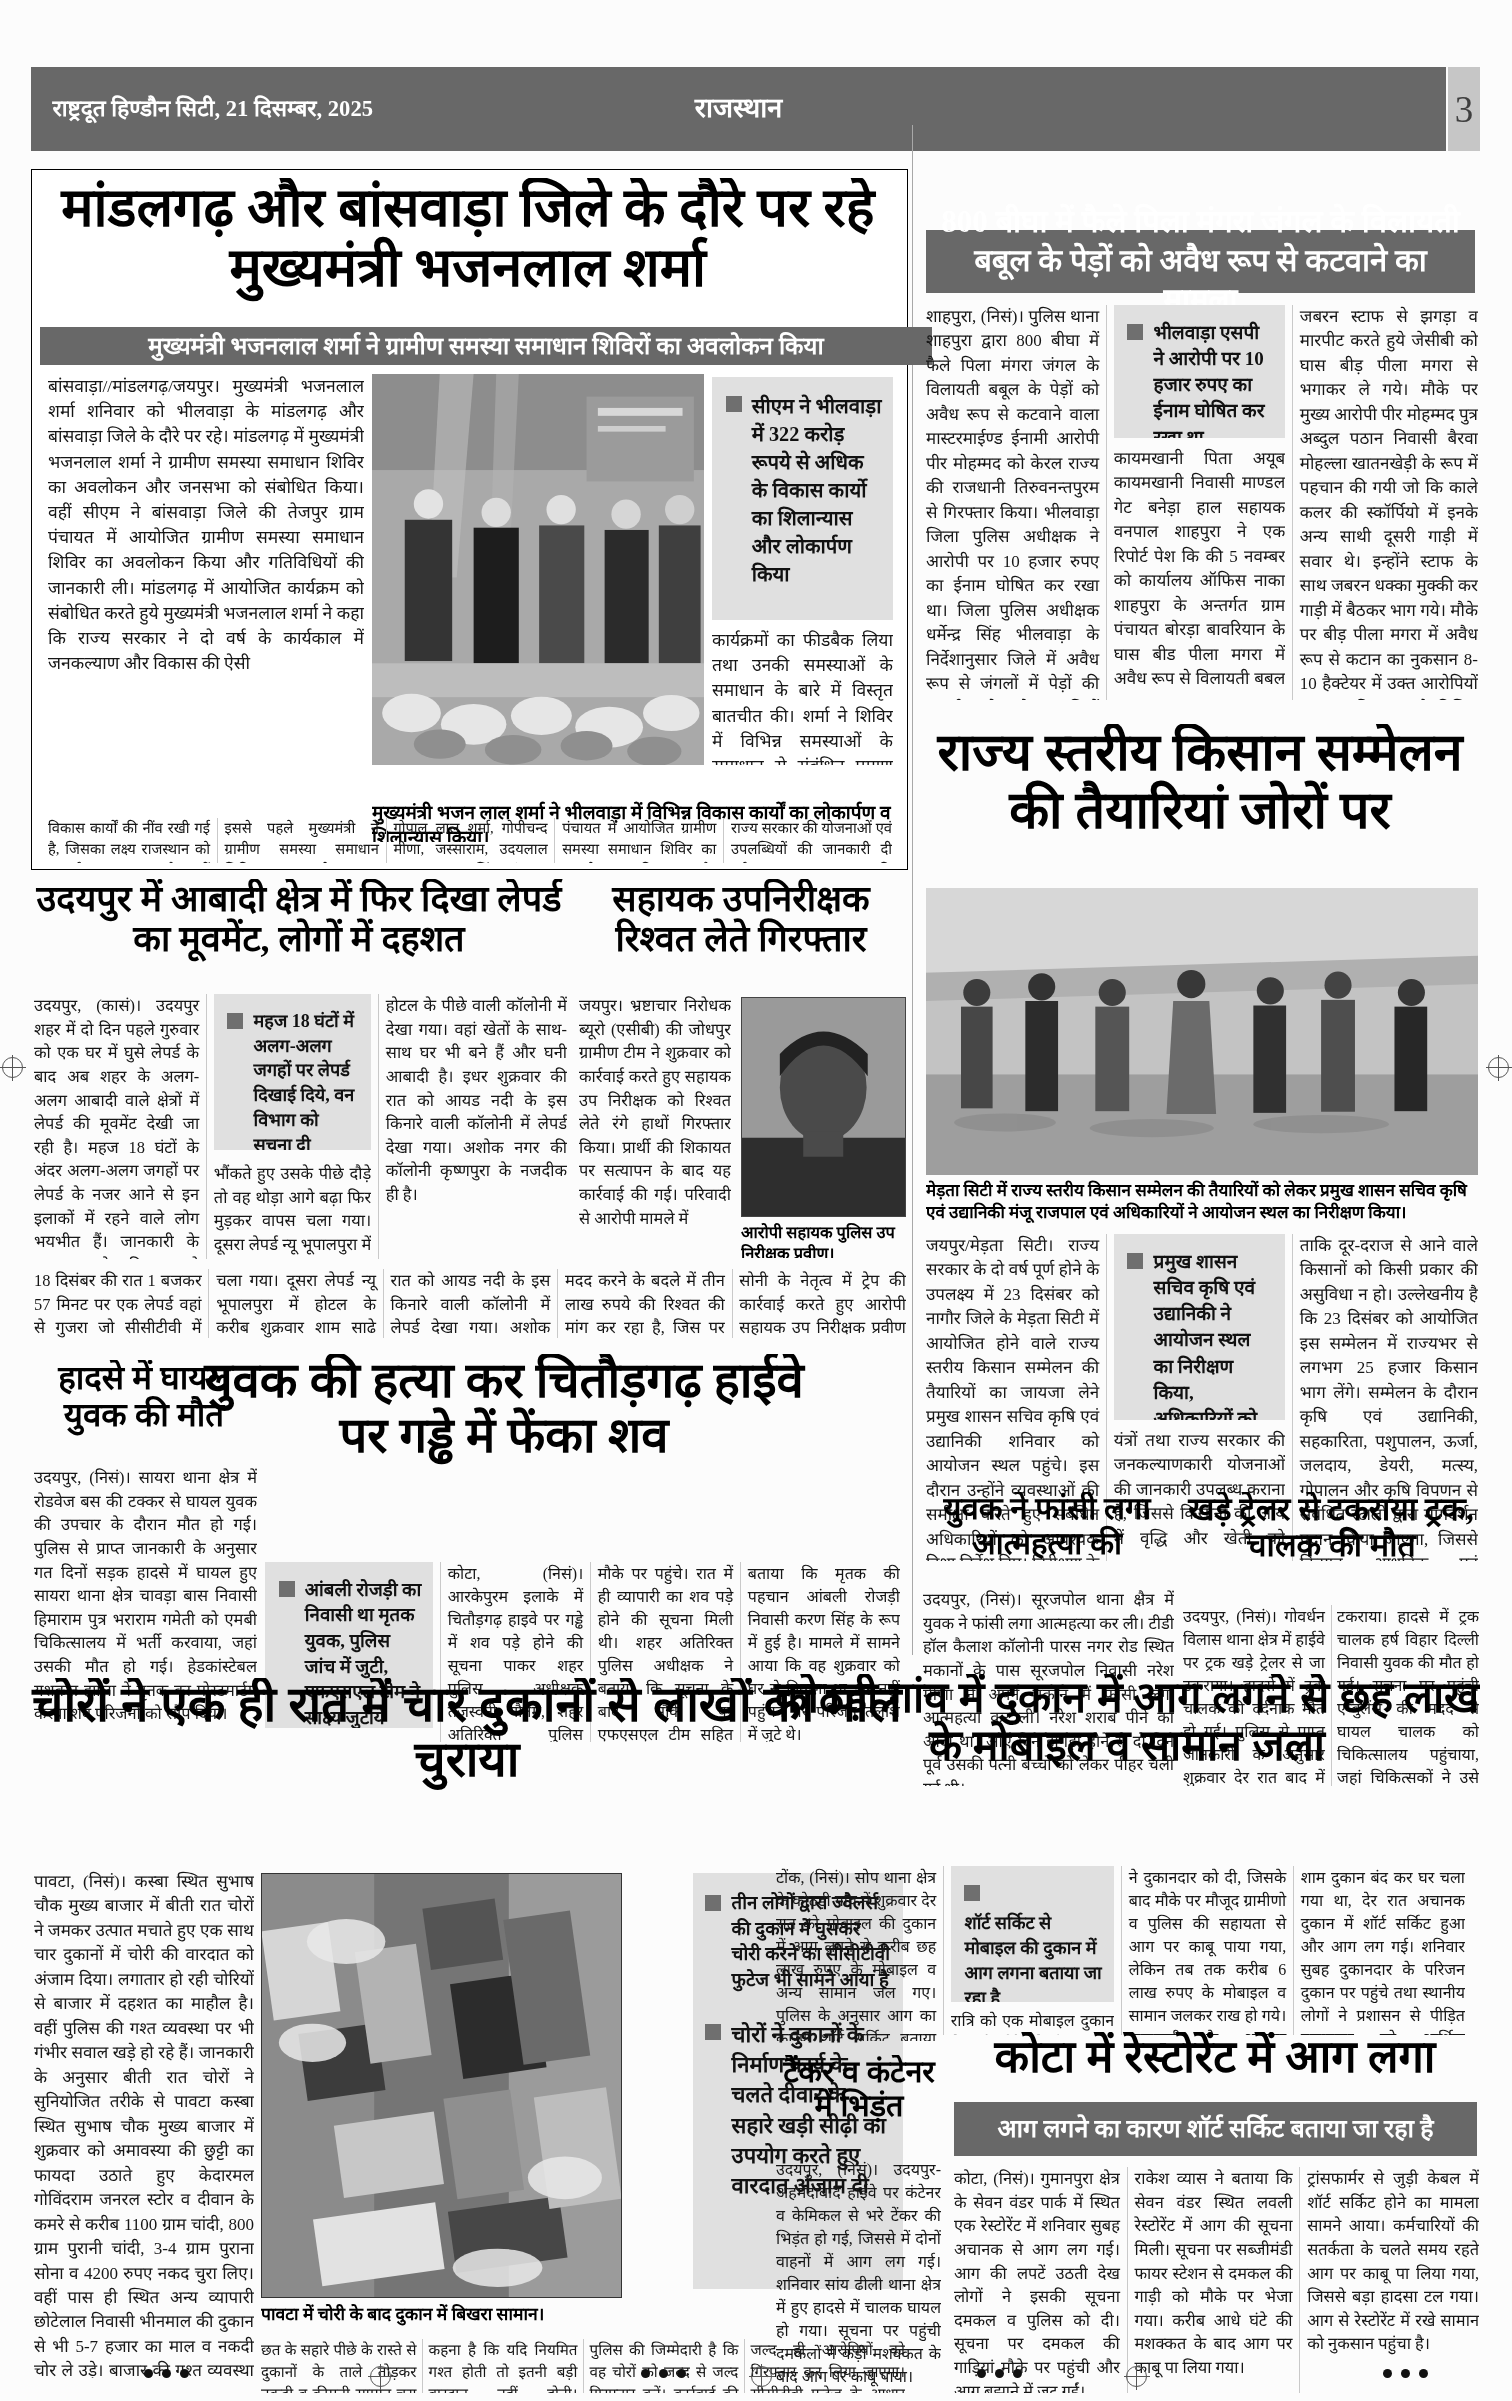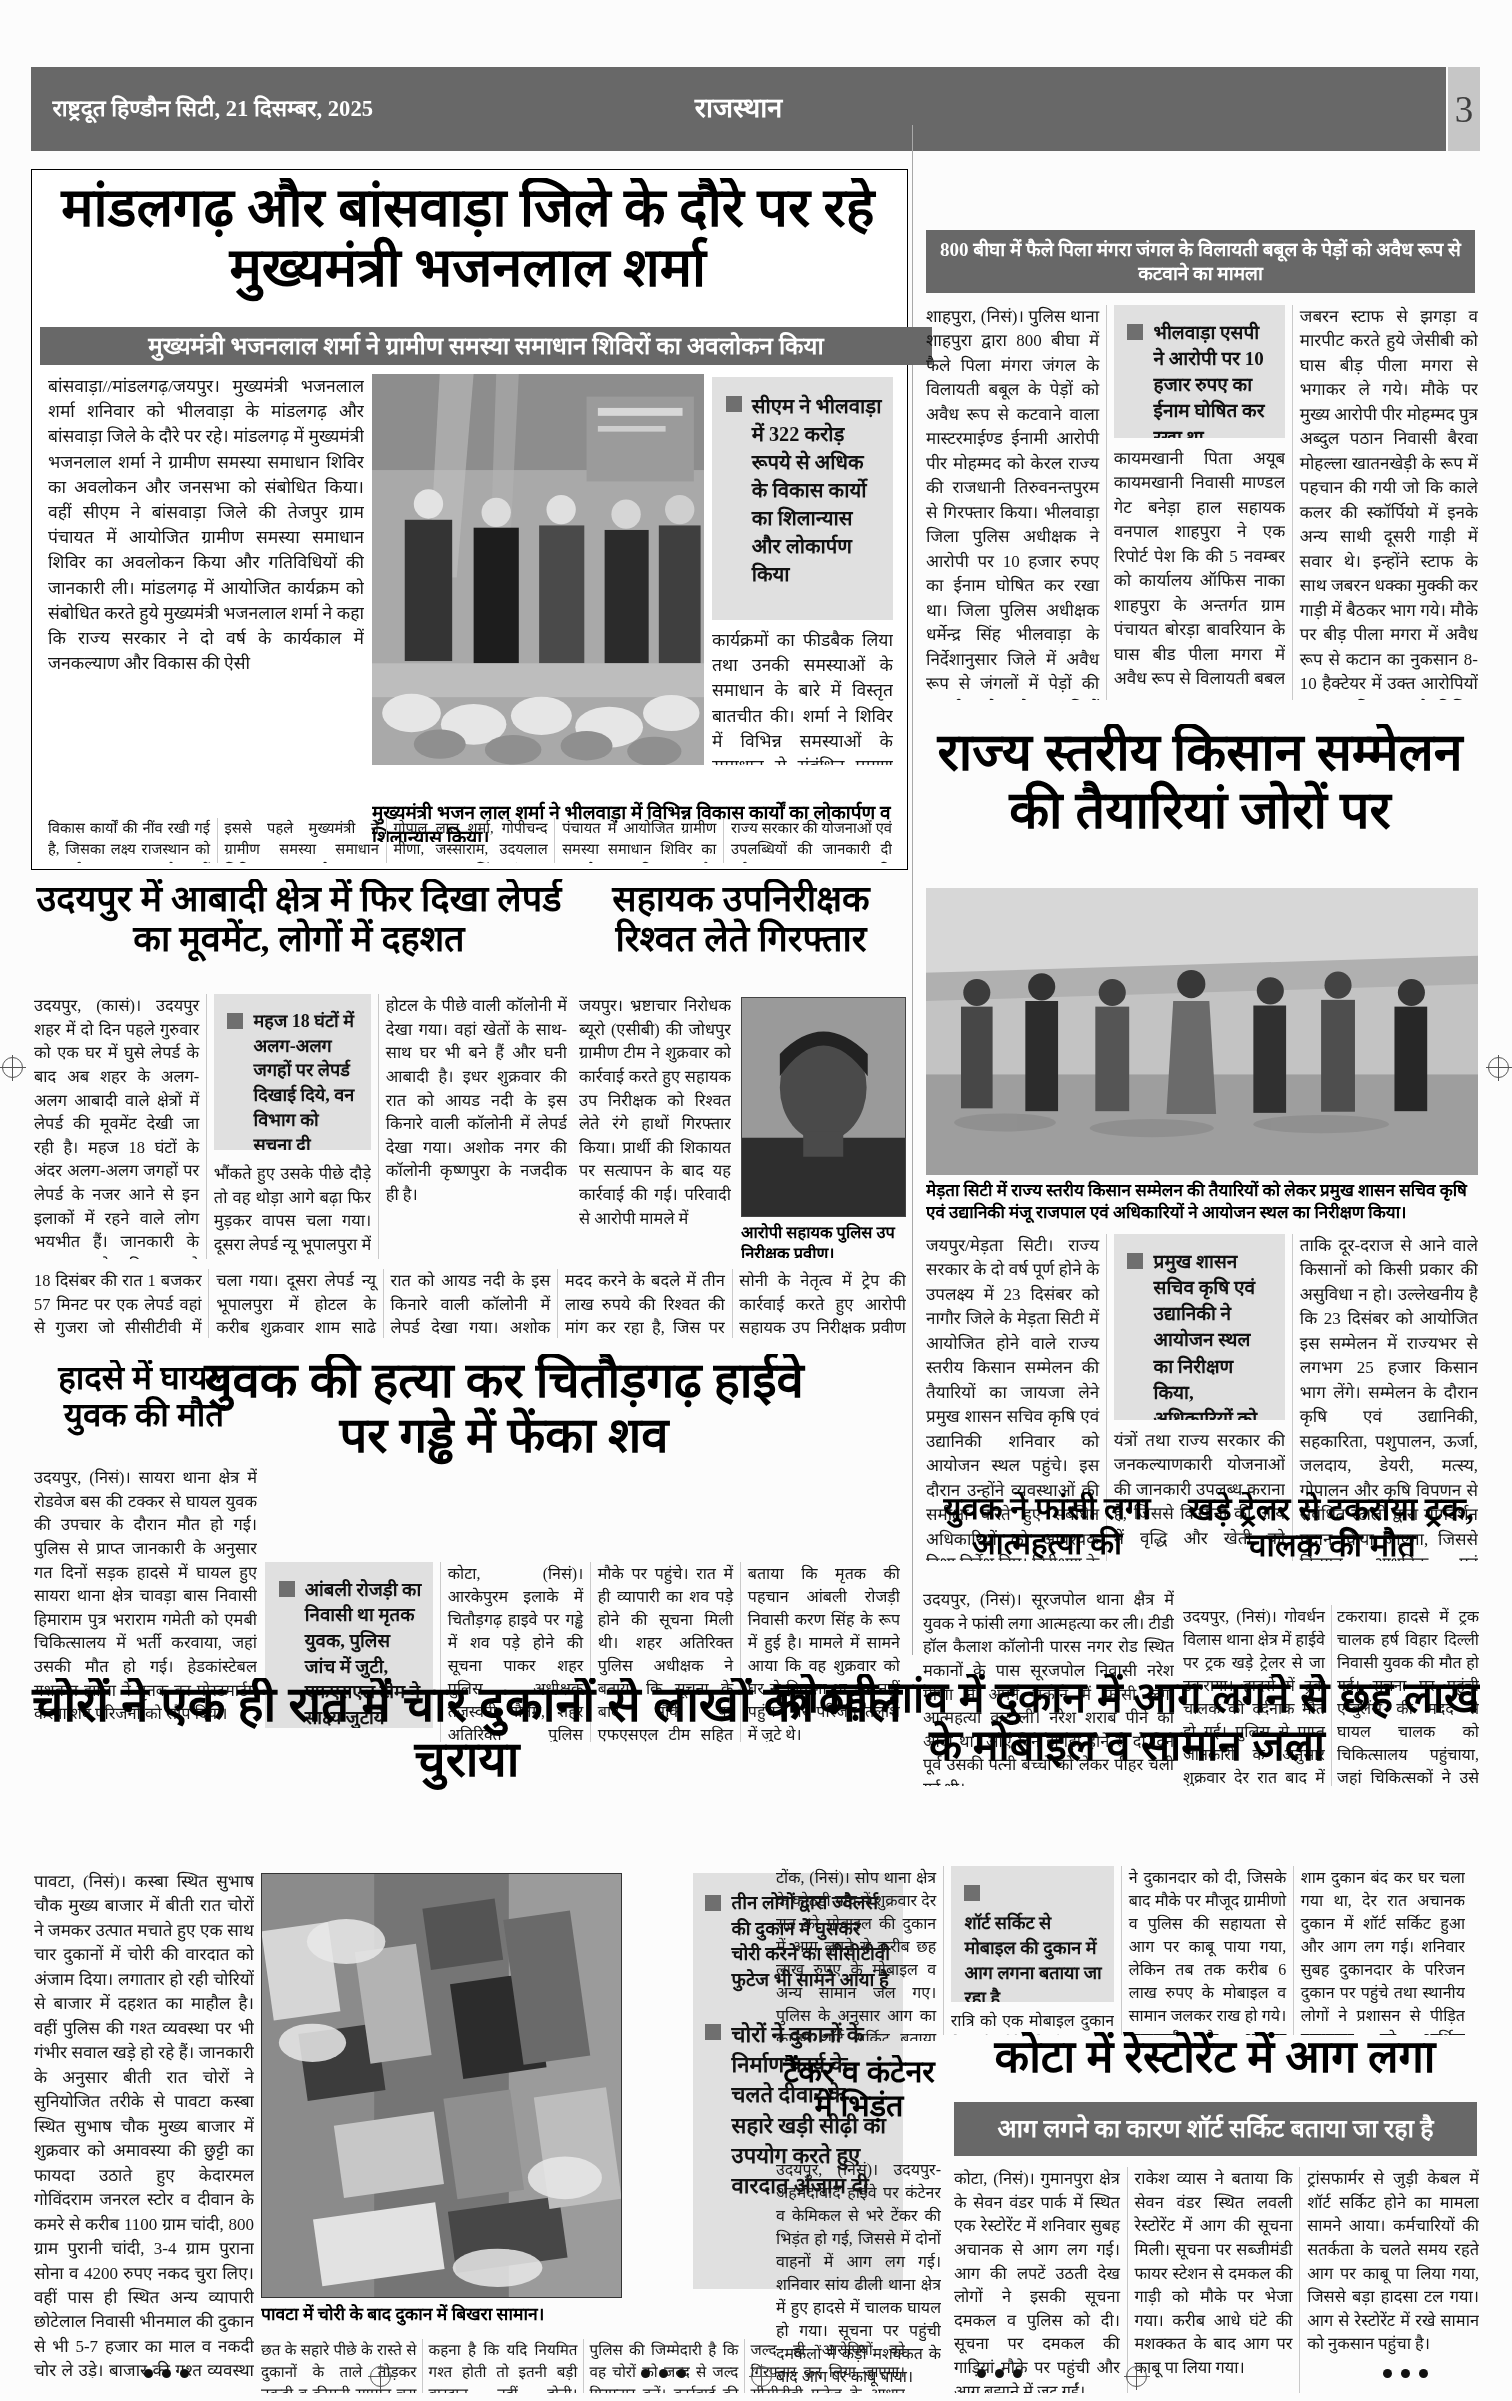--- a/index.html
+++ b/index.html
@@ -95,21 +95,21 @@
     <div class="abs body-t" style="left:680px;top:458px;width:181px;height:137px;font-size:17.5px;">कार्यक्रमों का फीडबैक लिया तथा उनकी समस्याओं के समाधान के बारे में विस्तृत बातचीत की। शर्मा ने शिविर में विभिन्न समस्याओं के समाधान से संबंधित प्रमाण पत्र ग्रामीणों को सौंपे। उन्होंने दिव्यांगजनों को मोटराईज्ड ट्राईसाइकिल का वितरण किया। उन्होंने शिविर में दस्तावेज</div>
     <div class="abs row" style="left:16px;top:648px;width:844px;height:45px;gap:0;">
       <div class="c body-t" style="width:20%;font-size:14.7px;padding-right:6.8px;">विकास कार्यों की नींव रखी गई है, जिसका लक्ष्य राजस्थान को आदर्श राज्य बनाना है। वहीं 300 करोड़ रुपये से अधिक राशि के विकास कार्यों का शिलान्यास किया।</div>
       <div class="c body-t" style="width:20%;font-size:14.7px;padding:0 6.8px;">इससे पहले मुख्यमंत्री ने ग्रामीण समस्या समाधान शिविर का अवलोकन कर विभिन्न काउंटरों पर जनकल्याणकारी योजनाओं की जानकारी ली और विधायक श्रीचंद कृपलानी,</div>
       <div class="c body-t" style="width:20%;font-size:14.7px;padding:0 6.8px;">गोपाल लाल शर्मा, गोपीचन्द मीणा, जस्साराम, उदयलाल भडाणा, बब्बर सिंह सांखला, लालाराम बैरवा, अशोक कुमार कोठारी, लादूलाल पितलिया सहित विभिन्न जनप्रतिनिधि एवं बड़ी संख्या में आमजन उपस्थित रहे।</div>
       <div class="c body-t" style="width:20%;font-size:14.7px;padding:0 6.8px;">पंचायत में आयोजित ग्रामीण समस्या समाधान शिविर का अवलोकन किया और गतिविधियों की जानकारी ली। उन्होंने शिविर में विभिन्न विभागों के अधिकारियों एवं कार्मिकों से संवाद कर समाधान की प्रक्रिया देखी और प्रमाण पत्र वितरण का अवलोकन किया।</div>
       <div class="c body-t" style="width:20%;font-size:14.7px;padding-left:6.8px;">राज्य सरकार की योजनाओं एवं उपलब्धियों की जानकारी दी गई। इस अवसर पर जनजाति क्षेत्रीय विकास मंत्री बाबूलाल खराड़ी, विधायक कैलाश मीणा, पूर्व नेता प्रतिपक्ष राजेन्द्र राठौड़ सहित अधिकारी एवं बड़ी संख्या में ग्रामीण उपस्थित रहे।</div>
     </div>
   </div>
 
-  <div class="abs bar" style="left:926px;top:230px;width:549px;height:63px;font-size:19px;padding:0 8px;box-sizing:border-box;">800 बीघा में फैले पिला मंगरा जंगल के विलायती बबूल के पेड़ों को अवैध रूप से कटवाने का मामला</div>
+  <div class="abs bar" style="left:926px;top:230px;width:549px;height:63px;font-size:31px;padding:0 8px;box-sizing:border-box;">800 बीघा में फैले पिला मंगरा जंगल के विलायती बबूल के पेड़ों को अवैध रूप से कटवाने का मामला</div>
   <div class="abs row" style="left:926px;top:305px;width:552px;height:395px;">
     <div class="c body-t" style="width:180px;font-size:17px;padding-right:6.8px;">शाहपुरा, (निसं)। पुलिस थाना शाहपुरा द्वारा 800 बीघा में फैले पिला मंगरा जंगल के विलायती बबूल के पेड़ों को अवैध रूप से कटवाने वाला मास्टरमाईण्ड ईनामी आरोपी पीर मोहम्मद को केरल राज्य की राजधानी तिरुवनन्तपुरम से गिरफ्तार किया। भीलवाड़ा जिला पुलिस अधीक्षक ने आरोपी पर 10 हजार रुपए का ईनाम घोषित कर रखा था। जिला पुलिस अधीक्षक धर्मेन्द्र सिंह भीलवाड़ा के निर्देशानुसार जिले में अवैध रूप से जंगलों में पेड़ों की कटाई करने वाले अपराधियों की त्वरित गिरफ्तारी हेतु अतिरिक्त पुलिस अधीक्षक राजेश आर्य के निर्देशन में ओमप्रकाश वृत्ताधिकारी के सुपरवीजन में सुरेश चंद्र पुलिस निरीक्षक थानाधिकारी, शाहपुरा के नेतृत्व में टीम गठित की गयी। मामले के अनुसार आबीद खां</div>
     <div class="c" style="width:186px;padding:0 6.8px;">
       <div class="pullq" style="height:133px;font-size:19px;margin-bottom:9px;">
         <span class="sq"></span>
         <span>भीलवाड़ा एसपी ने आरोपी पर 10 हजार रुपए का ईनाम घोषित कर रखा था</span>
       </div>
       <div class="body-t" style="height:237px;font-size:17px;">कायमखानी पिता अयूब कायमखानी निवासी माण्डल गेट बनेड़ा हाल सहायक वनपाल शाहपुरा ने एक रिपोर्ट पेश कि की 5 नवम्बर को कार्यालय ऑफिस नाका शाहपुरा के अन्तर्गत ग्राम पंचायत बोरड़ा बावरियान के घास बीड पीला मगरा में अवैध रूप से विलायती बबूल को जेसीबी द्वारा ठूठ सहित निकालने की सूचना मिलते ही वनपाल नाका प्रभारी शाहपुरा विश्राम मीणा के फोन करने पर मैं ढिकोला नाके से रवाना होकर मौके पर पहुंचा। उसके उपरांत हमारे स्टाफ द्वारा लगभग 15 जेसीबी को रोकने का प्रयास किया गया लेकिन</div>
     </div>
     <div class="c body-t" style="width:186px;font-size:17px;padding-left:6.8px;">जबरन स्टाफ से झगड़ा व मारपीट करते हुये जेसीबी को घास बीड़ पीला मगरा से भगाकर ले गये। मौके पर मुख्य आरोपी पीर मोहम्मद पुत्र अब्दुल पठान निवासी बैरवा मोहल्ला खातनखेड़ी के रूप में पहचान की गयी जो कि काले कलर की स्कॉर्पियो में इनके अन्य साथी दूसरी गाड़ी में सवार थे। इन्होंने स्टाफ के साथ जबरन धक्का मुक्की कर गाड़ी में बैठकर भाग गये। मौके पर बीड़ पीला मगरा में अवैध रूप से कटान का नुकसान 8-10 हैक्टेयर में उक्त आरोपियों द्वारा कर दिया गया है, विभिन्न एक्ट में मुकदमा दर्ज कर जांच प्रारम्भ की। एक टीम द्वारा गठन किया गया और मुख्य आरोपी पीर मोहम्मद की तलाश की गई। टीम ने अथक प्रयास कर आरोपी को त्रिवन्तपुरम, केरल से डिटेन किया जाकर गिरफ्तार किया।</div>

